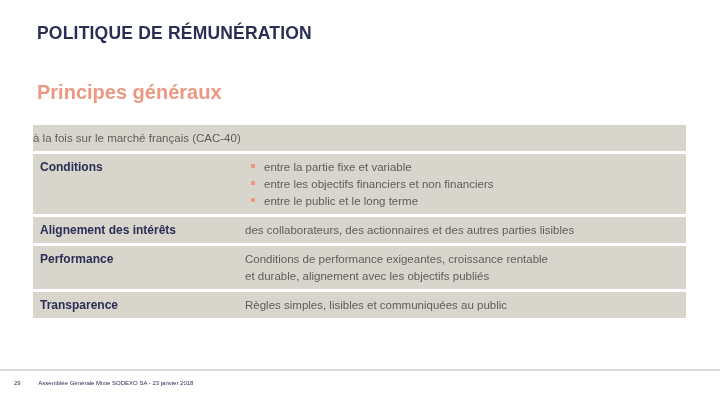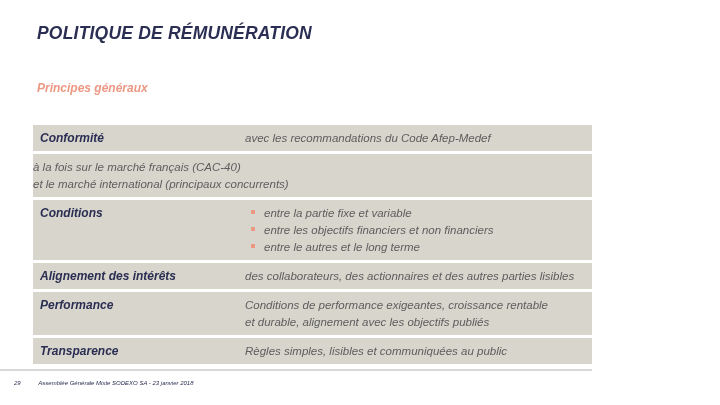--- a/index.html
+++ b/index.html
@@ -3,42 +3,41 @@
 <meta charset="utf-8">
 <style>
   html, body {
     margin: 0;
     padding: 0;
     background: #ffffff;
     font-family: "Liberation Sans", sans-serif;
   }
   .slide {
     position: relative;
-    width: 592px;
+    width: 720px;
     height: 405px;
     background: #ffffff;
     overflow: hidden;
-    font-style: italic;
   }
   .title {
     position: absolute;
     left: 37px;
     top: 22px;
     color: var(--title-navy, #2a2e52);
     font-size: 17.5px;
     font-weight: bold;
     line-height: 22px;
     letter-spacing: 0.2px;
   }
   .subtitle {
     position: absolute;
     left: 37px;
     top: 81px;
     color: var(--accent-salmon, #ec9883);
-    font-size: 12px;
+    font-size: 20px;
     font-weight: bold;
   }
   .ptable {
     position: absolute;
     left: 33px;
     top: 125px;
     width: 653px;
   }
   .row {
     display: flex;
@@ -108,45 +107,38 @@
 <div class="slide">
 
   <div class="title">
     <div>POLITIQUE DE RÉMUNÉRATION</div>
   </div>
 
   <div class="subtitle">Principes généraux</div>
 
   <div class="ptable">
       <div class="row">
-        <div class="label">Conformité</div>
-        <div class="value">
-          <div class="value-line">avec les recommandations du Code Afep-Medef</div>
-        </div>
-      </div>
-      <div class="row">
         <div class="value">
           <div class="value-line">à la fois sur le marché français (CAC-40)</div>
-          <div class="value-line">et le marché international (principaux concurrents)</div>
         </div>
       </div>
       <div class="row">
         <div class="label">Conditions</div>
         <div class="value">
           <div class="bullet-line">
             <span class="bullet"></span>
             <span>entre la partie fixe et variable</span>
           </div>
           <div class="bullet-line">
             <span class="bullet"></span>
             <span>entre les objectifs financiers et non financiers</span>
           </div>
           <div class="bullet-line">
             <span class="bullet"></span>
-            <span>entre le autres et le long terme</span>
+            <span>entre le public et le long terme</span>
           </div>
         </div>
       </div>
       <div class="row">
         <div class="label">Alignement des intérêts</div>
         <div class="value">
           <div class="value-line">des collaborateurs, des actionnaires et des autres parties lisibles</div>
         </div>
       </div>
       <div class="row">

